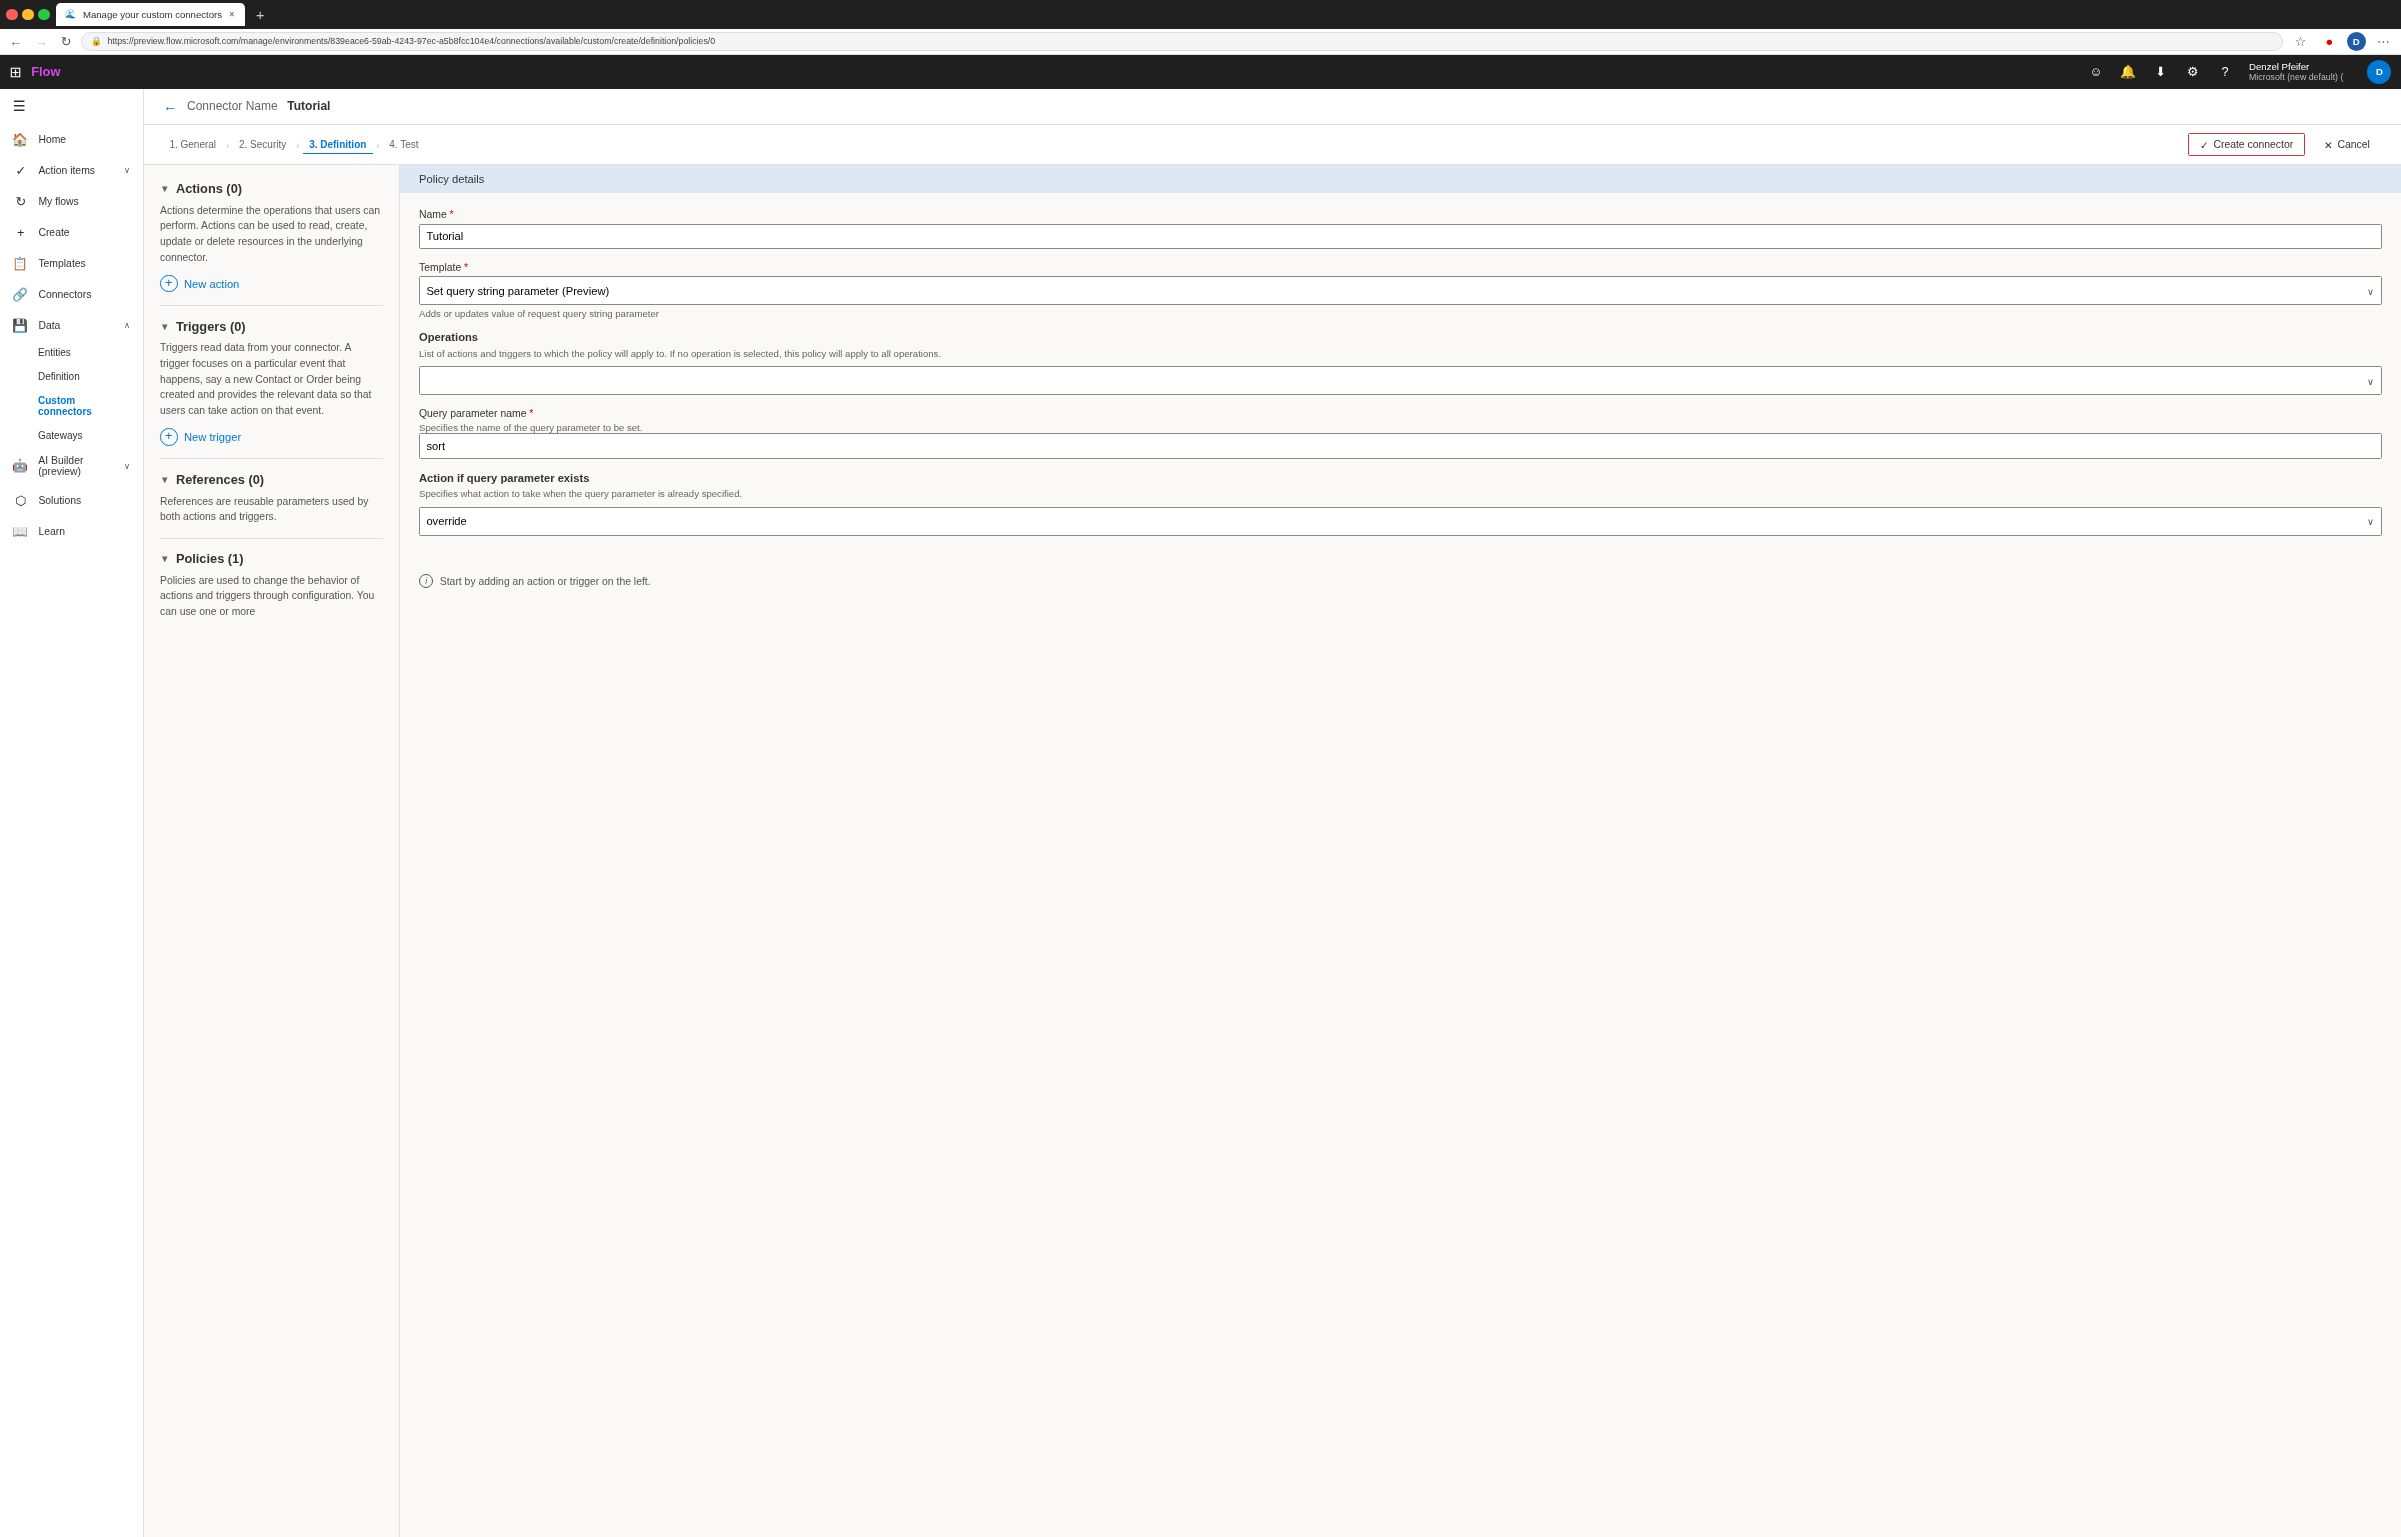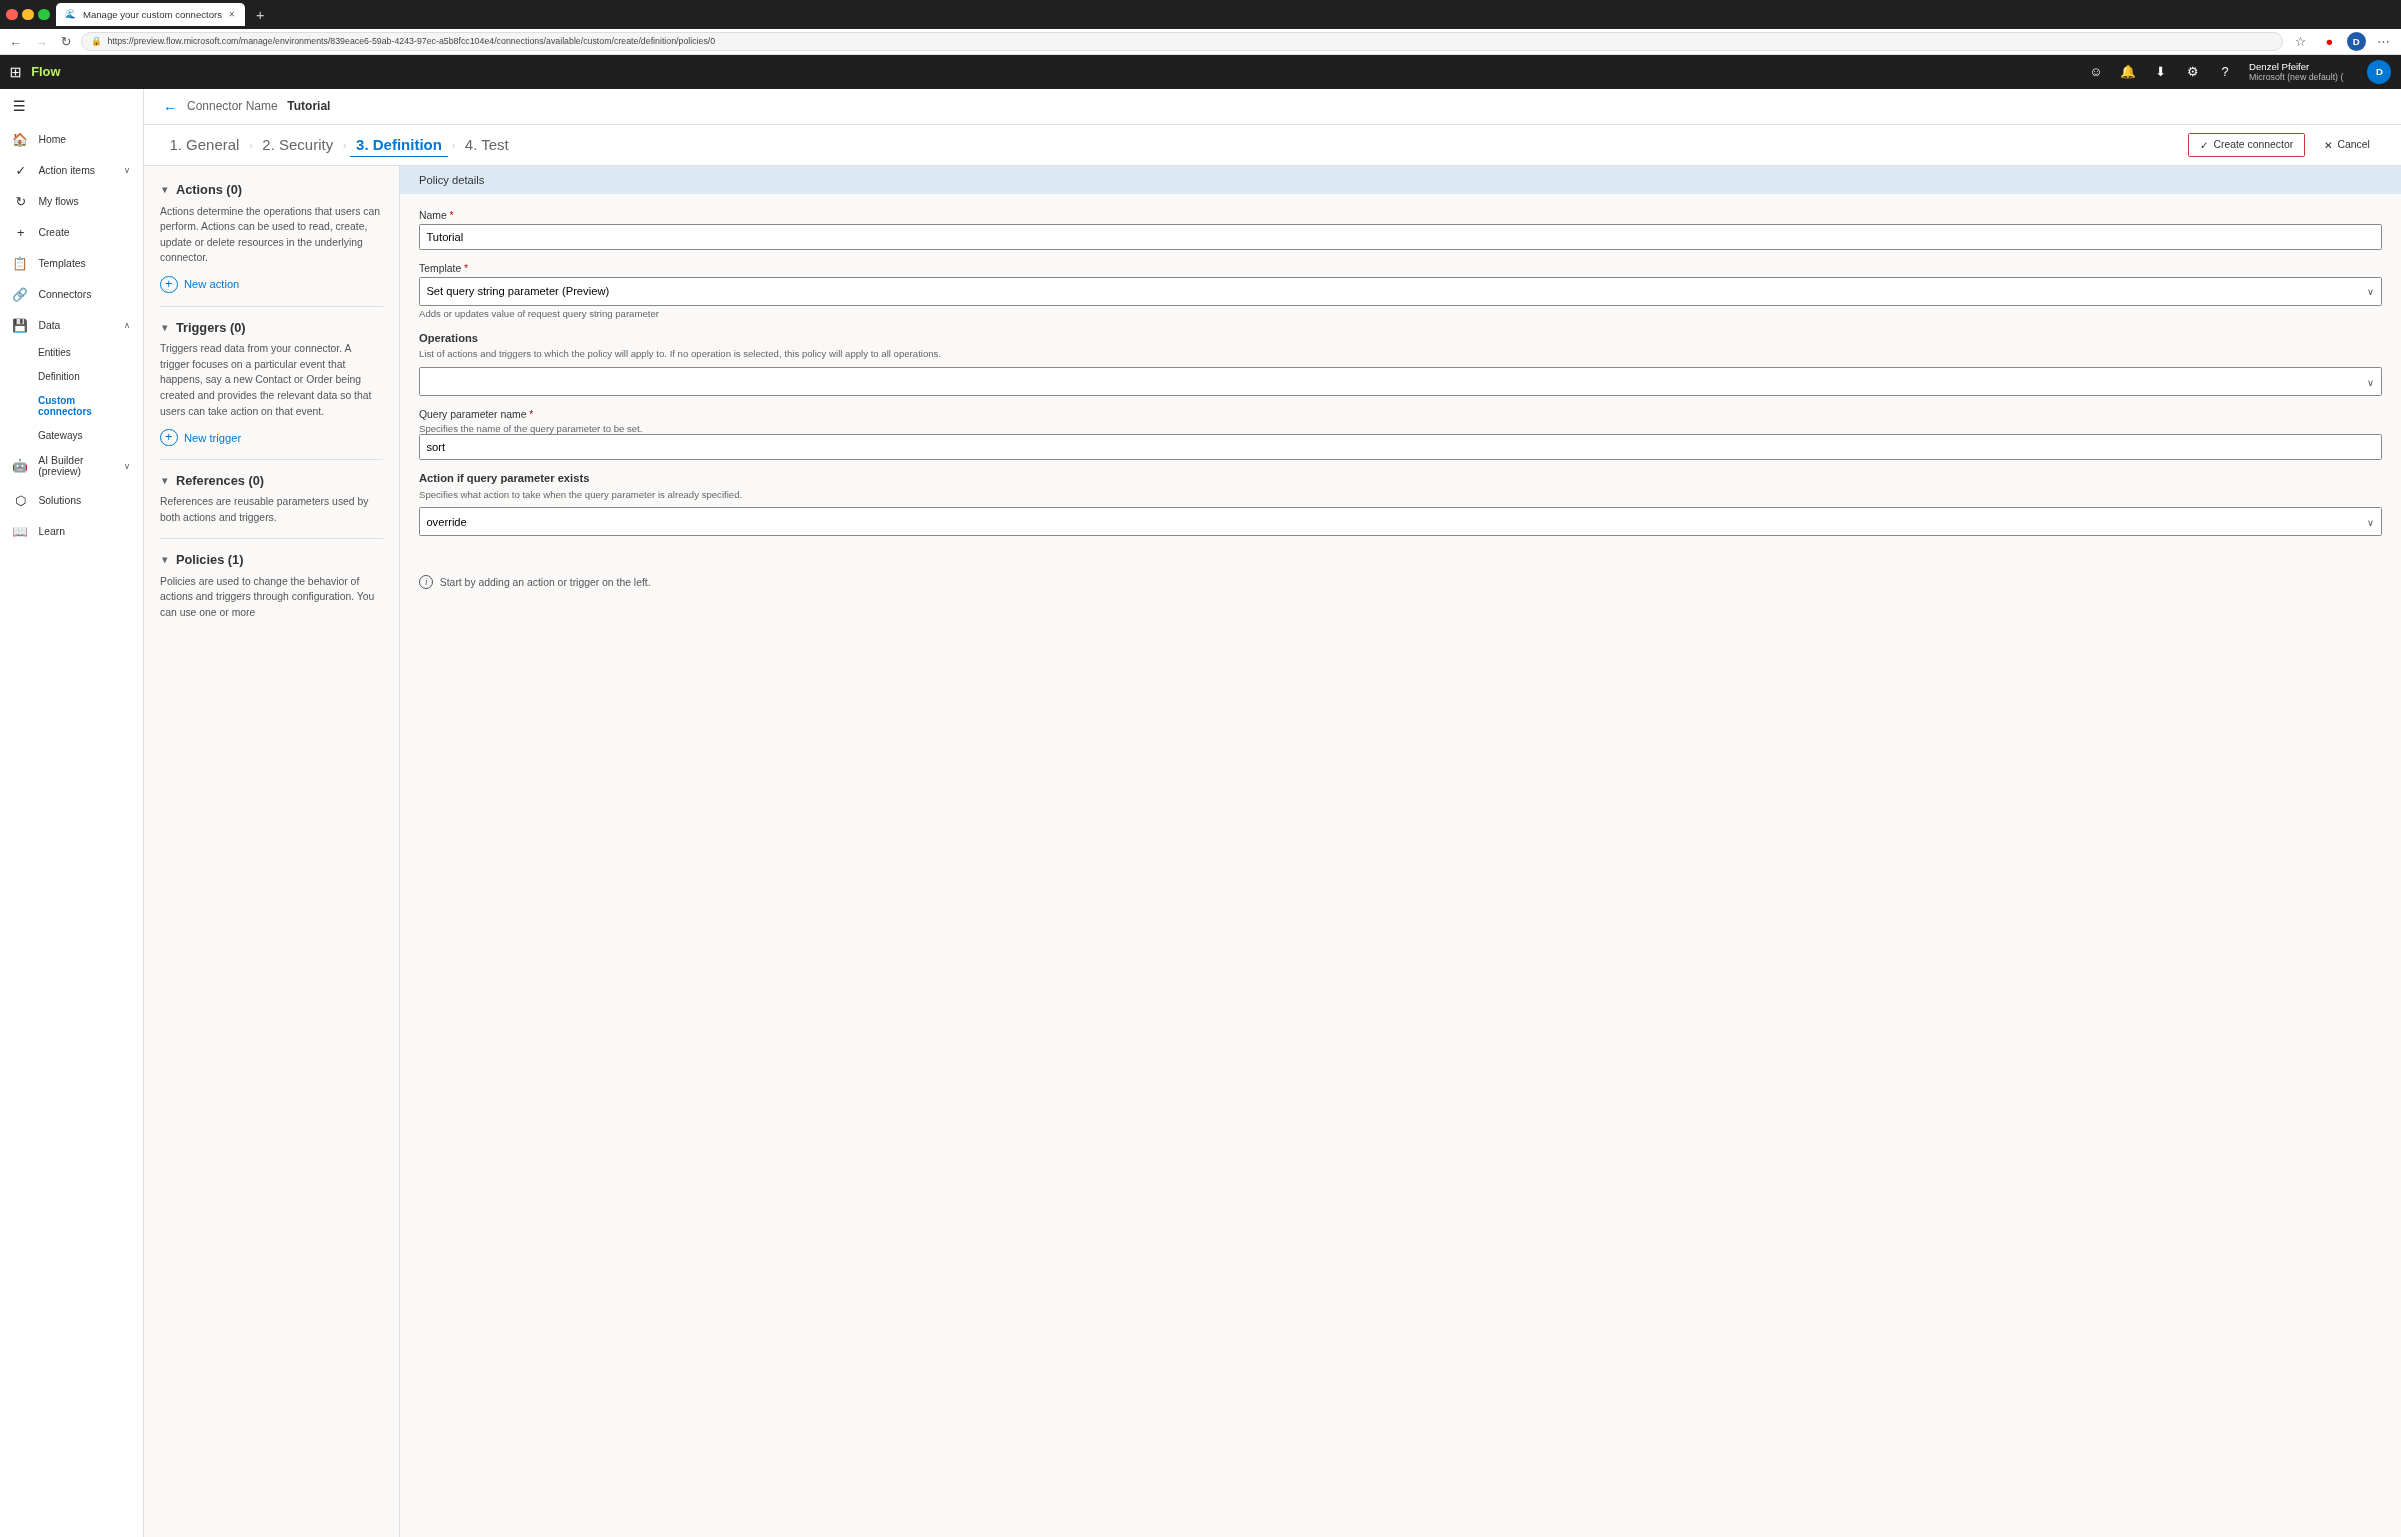--- a/index.html
+++ b/index.html
@@ -65,21 +65,21 @@
     .app-header {
       background: #1f1f1f;
       height: 34px;
       display: flex;
       align-items: center;
       padding: 0 9.6px;
       gap: 9.6px;
       color: #fff;
     }
     .waffle-icon { font-size: 14.4px; cursor: pointer; color: #fff; }
-    .app-name { font-size: 12.8px; font-weight: 600; color: #bef264; }
+    .app-name { font-size: 12.8px; font-weight: 600; color: #d946ef; }
     .header-spacer { flex: 1; }
     .header-icons { display: flex; gap: 3.2px; align-items: center; }
     .header-icon-btn { background: none; border: none; color: #fff; font-size: 12.8px; cursor: pointer; width: 29px; height: 29px; display: flex; align-items: center; justify-content: center; border-radius: 3.2px; }
     .user-info { display: flex; align-items: center; gap: 24px; color: #fff; font-size: 9.6px; text-align: left; }
     .user-avatar { width: 24px; height: 24px; border-radius: 50%; background: #0078d4; display: flex; align-items: center; justify-content: center; font-size: 9.6px; font-weight: 600; color: #fff; }
 
     
     .app-body { display: flex; height: calc(100vh - 88px); }
 
     
@@ -139,21 +139,21 @@
       padding: 8px 19px;
       display: flex;
       align-items: center;
       gap: 0;
       border-bottom: 0.8px solid #e0e0e0;
     }
     .wizard-step {
       display: flex;
       align-items: center;
       gap: 6.4px;
-      font-size: 15px;
+      font-size: 10px;
       color: #666;
       cursor: pointer;
       padding: 3.2px 6.4px;
     }
     .wizard-step.active { color: #0078d4; font-weight: 600; border-bottom: 1.6px solid #0078d4; }
     .wizard-sep { color: #ccc; font-size: 11.2px; padding: 0 3.2px; }
 
     
     .action-buttons {
       margin-left: auto;

